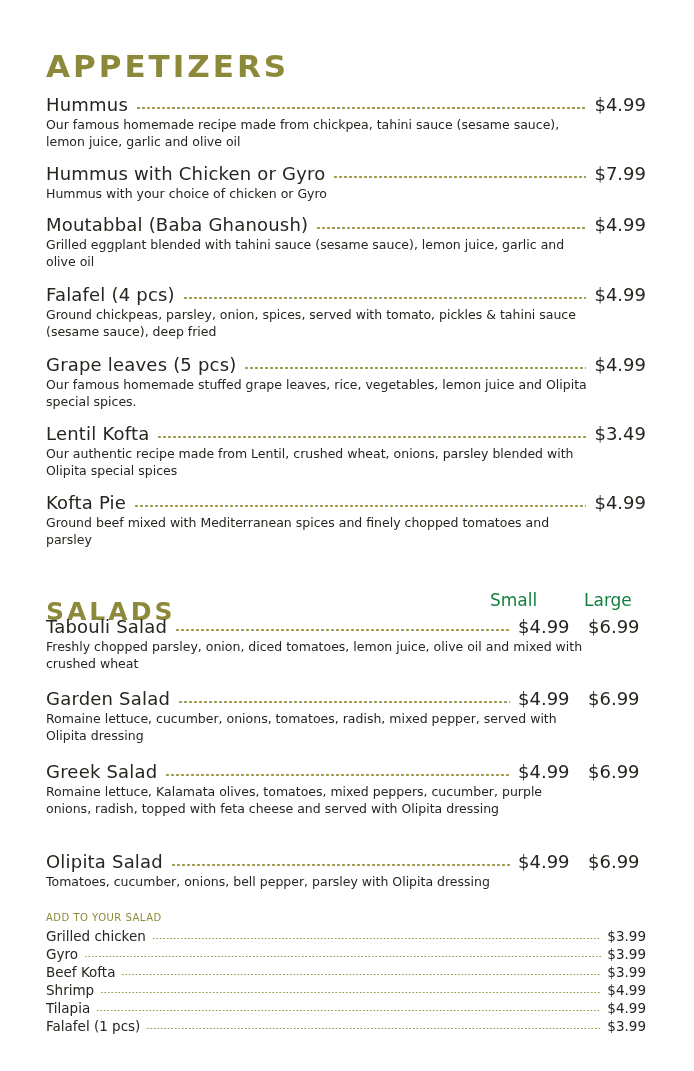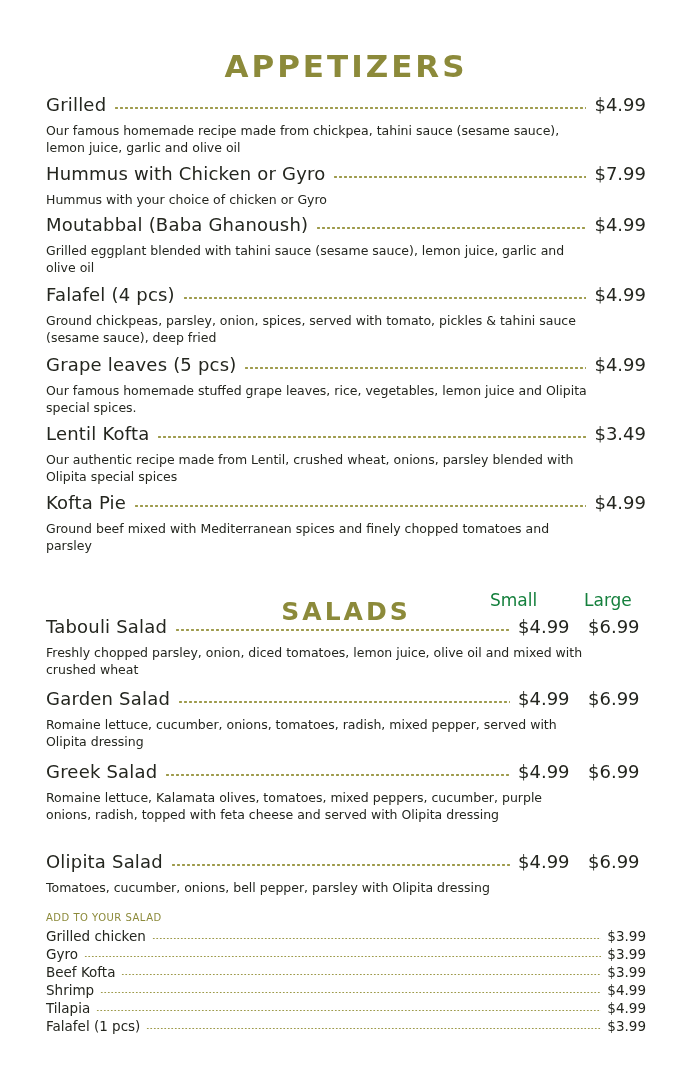--- a/index.html
+++ b/index.html
@@ -2,34 +2,34 @@
 <html><head>
 <meta charset="utf-8">
 <style>
   html, body { margin: 0; padding: 0; background: #ffffff; }
   body {
     width: 694px; height: 1071px; position: relative; overflow: hidden;
     font-family: "DejaVu Sans", sans-serif; color: #24261f;
   }
   .page { position: absolute; left: 46px; top: 0; width: 600px; }
   .section-title {
-    text-align: center; color: #8c8a3a; font-family: "DejaVu Sans", sans-serif;
+    color: #8c8a3a; font-family: "DejaVu Sans", sans-serif;
     font-weight: bold; letter-spacing: 3px;
   }
   .appetizers-title { position: absolute; top: 48px; left: 0; width: 600px; font-size: 31px; }
   .item { position: absolute; left: 0; width: 600px; }
   .item-head { display: flex; align-items: baseline; width: 600px; }
   .item-name { font-size: 18px; white-space: nowrap; letter-spacing: 0.2px; }
   .leader {
     flex: 1; margin: 0 8px; height: 4px; align-self: flex-end; margin-bottom: 5px;
     background-image: radial-gradient(circle, #9d9a4a 1.1px, transparent 1.3px);
     background-size: 5px 4px; background-repeat: repeat-x;
   }
   .price { font-size: 18px; white-space: nowrap; }
-  .desc { font-size: 12.5px; line-height: 17px; margin-top: 7px; width: 545px; }
+  .desc { font-size: 12.5px; line-height: 17px; margin-top: 1px; width: 545px; }
   .salads-title { position: absolute; top: 566px; left: 0; width: 600px; font-size: 25px; margin-top: 31px; }
   .size-header { position: absolute; top: 590px; font-size: 17px; color: #15803d; }
   .size-small { left: 444px; }
   .size-large { left: 538px; }
   .salad .leader { flex: 0 0 auto; }
   .salad-head { display: flex; align-items: baseline; width: 600px; }
   .salad-head .leader { flex: 1; }
   .salad-head .price-small { width: 70px; text-align: left; font-size: 18px; }
   .salad-head .price-large { width: 58px; text-align: left; font-size: 18px; }
   .addons-title { position: absolute; top: 912px; left: 0; font-size: 10px; color: #8c8a3a; letter-spacing: 0.5px; }
@@ -41,21 +41,21 @@
 </style>
 </head>
 <body>
 
 <div class="page">
 
   <div class="section-title appetizers-title">APPETIZERS</div>
 
   <div class="item" style="top:94px">
     <div class="item-head">
-        <span class="item-name">Grilled</span>
+        <span class="item-name">Hummus</span>
         <span class="leader"></span>
         <span class="price">$4.99</span>
       </div>
     <div class="desc">Our famous homemade recipe made from chickpea, tahini sauce (sesame sauce), lemon juice, garlic and olive oil</div>
   </div>
 
   <div class="item" style="top:163px">
     <div class="item-head">
         <span class="item-name">Hummus with Chicken or Gyro</span>
         <span class="leader"></span>

